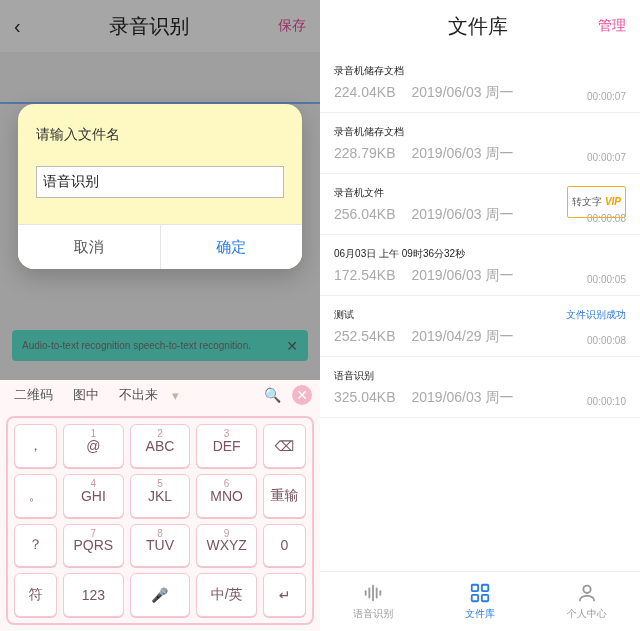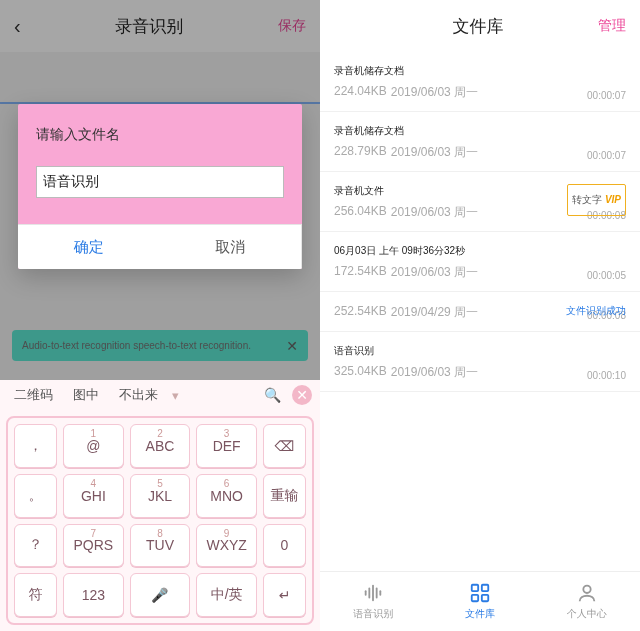--- a/index.html
+++ b/index.html
@@ -3,25 +3,25 @@
 <meta charset="utf-8">
 <style>
 *{box-sizing:border-box;margin:0;padding:0;font-family:-apple-system,"PingFang SC","Microsoft YaHei",sans-serif}
 body{width:640px;height:631px;display:flex;background:#fff;overflow:hidden}
 .pane{width:320px;height:631px;position:relative;overflow:hidden}
 .pane-left{background:#f5f5f5}
 .overlay{position:absolute;inset:0;background:rgba(0,0,0,0.35);z-index:1}
 .nav{height:52px;display:flex;align-items:center;justify-content:space-between;padding:0 14px;background:#fff}
 .pane-left .nav{position:relative;z-index:0}
 .back-chevron{font-size:20px;color:#333}
-.nav-title{font-size:17px;color:#222;font-weight:500}
+.nav-title{font-size:20px;color:#222;font-weight:500}
 .nav-action{font-size:14px;color:#ec4899}
 .nav-spacer{width:24px}
 .dimmed-blue{margin-top:50px;height:2px;background:#3b8cff;opacity:.6}
-.dialog{position:absolute;z-index:2;left:18px;right:18px;top:104px;background:#f9a8d4;border-radius:2px;box-shadow:0 8px 24px rgba(0,0,0,.2);overflow:hidden}
+.dialog{position:absolute;z-index:2;left:18px;right:18px;top:104px;background:#fef9c3;border-radius:16px;box-shadow:0 8px 24px rgba(0,0,0,.2);overflow:hidden}
 .dialog-body{padding:22px 18px 26px}
 .dialog-title{font-size:14px;color:#333;margin-bottom:22px}
 .dialog-input{width:100%;height:32px;border:1px solid #bbb;padding:0 6px;font-size:14px;color:#222;outline:none}
 @keyframes blink{50%{opacity:0}}
 .dialog-btns{display:flex;border-top:1px solid #e5e5e5}
 .dialog-btn{flex:1;height:44px;display:flex;align-items:center;justify-content:center;font-size:15px;background:#fff}
 .dialog-btn.cancel{color:#555;border-right:1px solid #e5e5e5}
 .dialog-btn.confirm{color:#2a7be4}
 .hint-banner{position:absolute;z-index:0;left:12px;right:12px;top:330px;background:#5eead4;border-radius:4px;padding:10px 34px 10px 10px;font-size:10px;color:#777}
 .hint-x{position:absolute;right:10px;top:50%;transform:translateY(-50%);font-size:14px;color:#666}
@@ -34,21 +34,21 @@
 .kbd{flex:1;padding:6px;display:flex;flex-direction:column;gap:6px}
 .kbd-frame{border:2px solid #f6c3d3;border-radius:8px;padding:6px;flex:1;display:flex;flex-direction:column;gap:6px}
 .krow{display:flex;gap:6px;flex:1}
 .key{flex:1;background:#fff;border:1px solid #f4c7d4;border-radius:6px;display:flex;align-items:center;justify-content:center;font-size:14px;color:#7a5560;box-shadow:0 1px 0 #f0c0cf}
 .key.narrow{flex:0.7}
 .key{position:relative}
 .key .top-num{position:absolute;top:3px;font-size:10px;color:#c99}
 .file-list{position:absolute;top:52px;left:0;right:0;bottom:60px;overflow:hidden}
 .file-item{padding:12px 14px 10px;border-bottom:1px solid #f0f0f0;position:relative}
 .file-name{font-size:10px;color:#222;margin-bottom:6px}
-.file-meta{font-size:12px;color:#aaa;display:flex;gap:4px}
+.file-meta{font-size:14px;color:#aaa;display:flex;gap:16px}
 .file-dur{position:absolute;right:14px;bottom:10px;font-size:10px;color:#aaa}
 .file-badge{position:absolute;right:14px;top:12px;font-size:10px}
 .badge-vip{border:1px solid #f0b020;border-radius:2px;padding:8px 4px;color:#555}
 .badge-vip b{color:#f0a000;font-weight:700;font-style:italic}
 .badge-success{color:#2a7be4}
 .tabbar{position:absolute;left:0;right:0;bottom:0;height:60px;border-top:1px solid #eee;display:flex;background:#fff}
 .tab{flex:1;display:flex;flex-direction:column;align-items:center;justify-content:center;gap:3px;font-size:10px;color:#999}
 .tab.active{color:#2a7be4}
 .tab svg{width:22px;height:22px}
 </style>
@@ -70,22 +70,22 @@
   </div>
 
   <div class="dialog">
     <div class="dialog-body">
       <div class="dialog-title">请输入文件名</div>
       <div style="position:relative">
         <input class="dialog-input" value="语音识别" style="">
       </div>
     </div>
     <div class="dialog-btns">
+      <div class="dialog-btn cancel">取消</div>
       <div class="dialog-btn confirm">确定</div>
-      <div class="dialog-btn cancel">取消</div>
     </div>
   </div>
 
   <div class="ime">
     <div class="ime-bar">
       <span class="ime-candidate">二维码</span>
       <span class="ime-candidate">图中</span>
       <span class="ime-candidate">不出来</span>
       <span style="color:#caa">▾</span>
       <div class="ime-bar-icons">
@@ -211,20 +211,21 @@
       </div>
       <div class="file-item">
         <div class="file-name">06月03日 上午 09时36分32秒</div>
         <div class="file-meta">
           <span>172.54KB</span>
           <span>2019/06/03 周一</span>
         </div>
         <div class="file-dur">00:00:05</div>
       </div>
       <div class="file-item">
+        <div class="file-name">测试</div>
         <div class="file-meta">
           <span>252.54KB</span>
           <span>2019/04/29 周一</span>
         </div>
         <div class="file-dur">00:00:08</div>
         <div class="file-badge badge-success">文件识别成功</div>
       </div>
       <div class="file-item">
         <div class="file-name">语音识别</div>
         <div class="file-meta">

